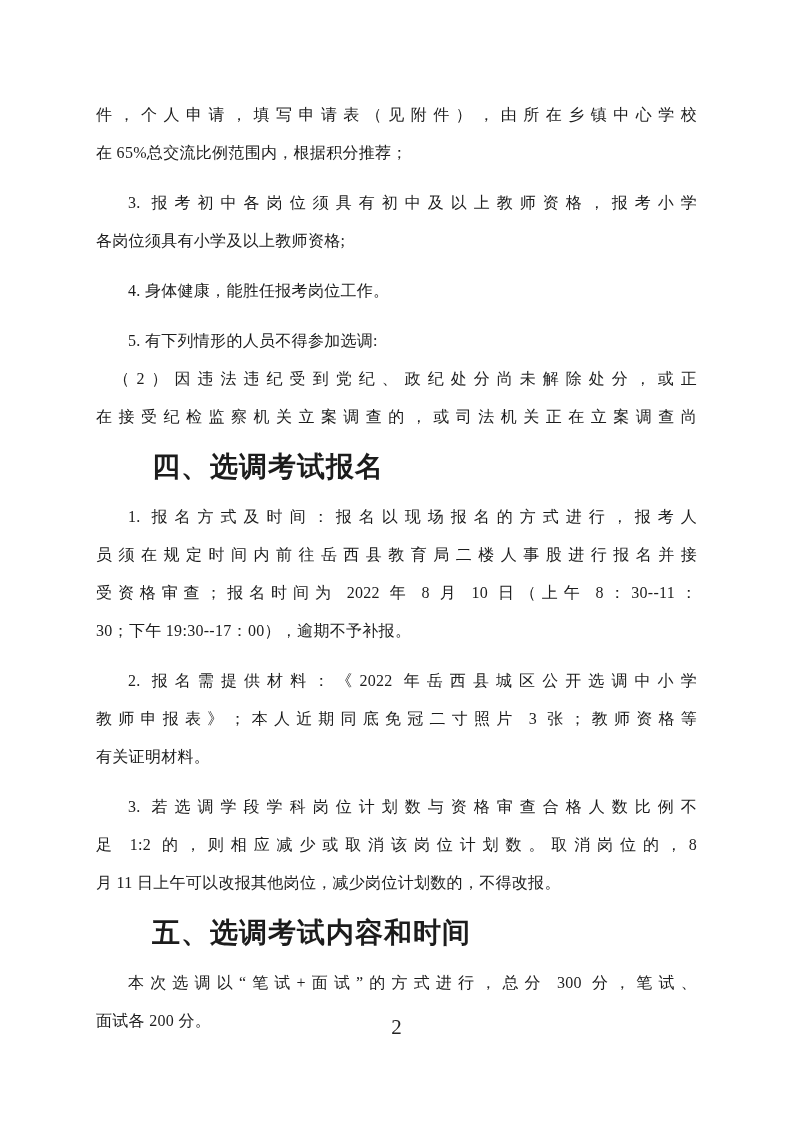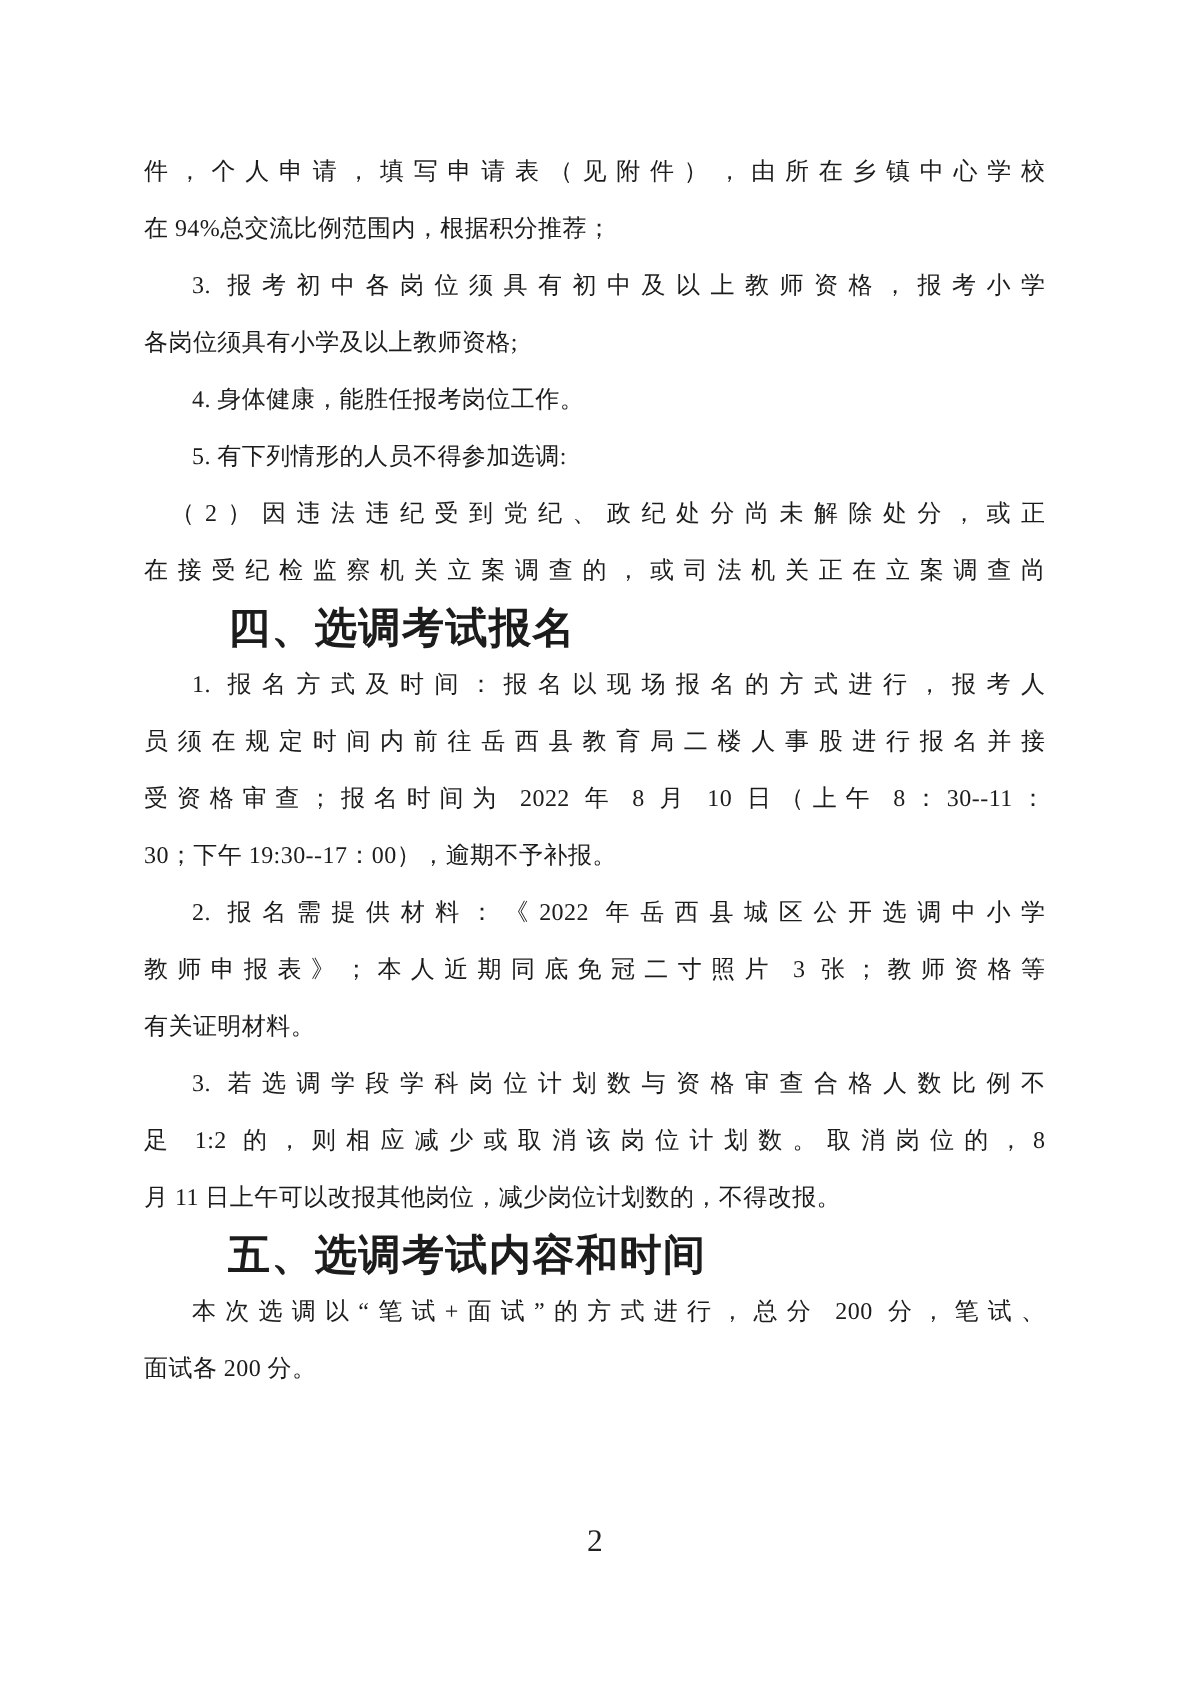--- a/index.html
+++ b/index.html
@@ -29,21 +29,21 @@
     letter-spacing: 0.3px;
     white-space: normal;
     overflow: visible;
   }
   .line.just {
     text-align: justify;
     text-align-last: justify;
     text-justify: inter-character;
   }
   .line.ind1 { text-indent: 1.1em; }
-  .line.ind2 { text-indent: 2em; }
+  .line.ind2 { text-indent: 2em; margin-top: 12px; }
   .line.heading {
     font-family: "Liberation Sans", "DejaVu Sans", sans-serif;
     font-weight: 700;
     font-size: 28px;
     letter-spacing: 1px;
   }
   .page-number {
     height: 38px;
     line-height: 38px;
     text-align: center;
@@ -51,38 +51,38 @@
     color: #222222;
   }
 </style>
 </head>
 <body>
 
 <div class="page">
   <div class="doc-body">
 
   <div class="line ind0 just">件，个人申请，填写申请表（见附件），由所在乡镇中心学校</div>
-      <div class="line ind0">在 94%总交流比例范围内，根据积分推荐；</div>
+      <div class="line ind0">在 65%总交流比例范围内，根据积分推荐；</div>
       <div class="line ind2 just">3. 报考初中各岗位须具有初中及以上教师资格，报考小学</div>
       <div class="line ind0">各岗位须具有小学及以上教师资格;</div>
       <div class="line ind2">4. 身体健康，能胜任报考岗位工作。</div>
       <div class="line ind2">5. 有下列情形的人员不得参加选调:</div>
       <div class="line ind1 just">（2）因违法违纪受到党纪、政纪处分尚未解除处分，或正</div>
       <div class="line ind0 just">在接受纪检监察机关立案调查的，或司法机关正在立案调查尚</div>
       <div class="line ind2 heading">四、选调考试报名</div>
       <div class="line ind2 just">1. 报名方式及时间：报名以现场报名的方式进行，报考人</div>
       <div class="line ind0 just">员须在规定时间内前往岳西县教育局二楼人事股进行报名并接</div>
       <div class="line ind0 just">受资格审查；报名时间为 2022 年 8 月 10 日（上午 8：30--11：</div>
       <div class="line ind0">30；下午 19:30--17：00），逾期不予补报。</div>
       <div class="line ind2 just">2. 报名需提供材料：《2022 年岳西县城区公开选调中小学</div>
       <div class="line ind0 just">教师申报表》；本人近期同底免冠二寸照片 3 张；教师资格等</div>
       <div class="line ind0">有关证明材料。</div>
       <div class="line ind2 just">3. 若选调学段学科岗位计划数与资格审查合格人数比例不</div>
       <div class="line ind0 just">足 1:2 的，则相应减少或取消该岗位计划数。取消岗位的，8</div>
       <div class="line ind0">月 11 日上午可以改报其他岗位，减少岗位计划数的，不得改报。</div>
       <div class="line ind2 heading">五、选调考试内容和时间</div>
-      <div class="line ind2 just">本次选调以“笔试+面试”的方式进行，总分 200 分，笔试、</div>
+      <div class="line ind2 just">本次选调以“笔试+面试”的方式进行，总分 300 分，笔试、</div>
       <div class="line ind0">面试各 200 分。</div>
     </div>
   <div class="doc-body" style="top: 1008px;">
     <div class="page-number">2</div>
   </div>
 </div>
 
 </body></html>

